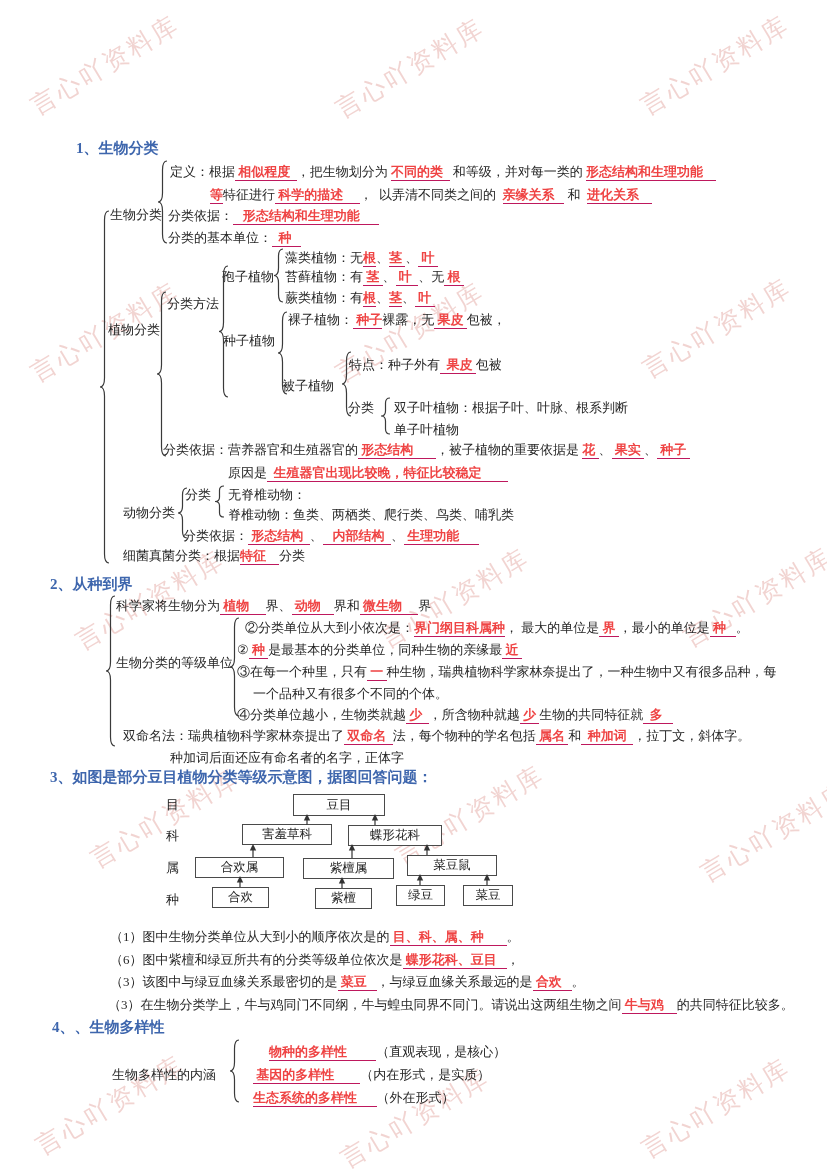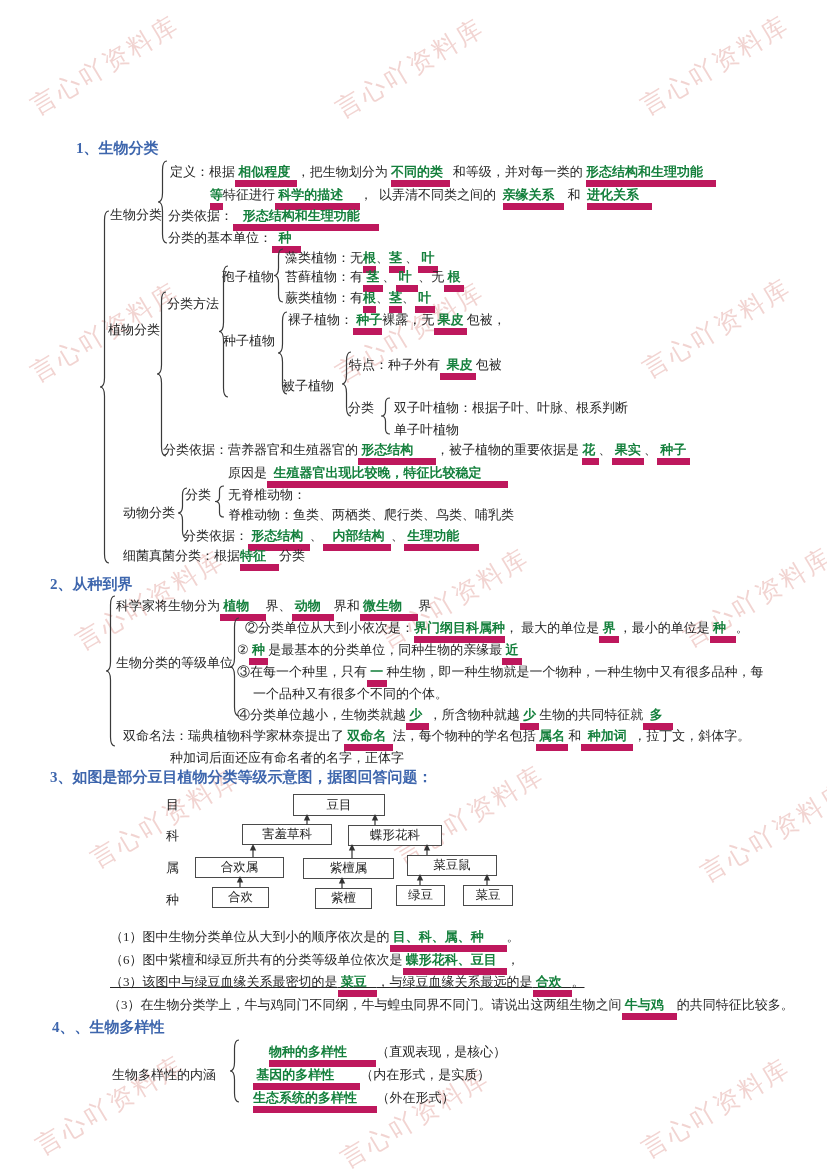--- a/index.html
+++ b/index.html
@@ -6,21 +6,21 @@
   .page{position:relative;width:827px;height:1169px;background:#fff;overflow:hidden;
         font-family:"Liberation Serif","DejaVu Serif",serif;}
   .wm-layer{position:absolute;inset:0;pointer-events:none;}
   .wm{position:absolute;white-space:nowrap;font-size:25px;letter-spacing:3px;
       color:#e7b1ad;opacity:.55;transform:translate(-50%,-50%) rotate(-31deg);
       font-family:"Liberation Sans","DejaVu Sans",sans-serif;}
   .doc-title{position:absolute;left:0;right:0;top:76px;text-align:center;
       font-size:21px;font-weight:bold;color:#e31b10;letter-spacing:1px;}
   .ln{position:absolute;white-space:pre;font-size:13px;line-height:15px;color:#262626;}
   .ln span{white-space:pre;}
-  .ln .a{color:#15803d;font-weight:bold;border-bottom:7px solid #be185d;padding-bottom:0.5px;}
+  .ln .a{color:#ef4444;font-weight:bold;border-bottom:1px solid #be185d;padding-bottom:0.5px;}
   .ln.hline{font-size:15px;font-weight:bold;color:#3e66ad;}
   .ln.hline span{color:#3e66ad;}
   .box{position:absolute;border:1px solid #4a4a4a;background:#fff;display:flex;
        align-items:center;justify-content:center;font-size:12.5px;color:#222;}
   .rowlbl{position:absolute;font-size:13px;color:#222;}
   .overlay-svg{position:absolute;left:0;top:0;pointer-events:none;}
   .doc-footer{position:absolute;left:0;right:0;top:1122px;text-align:center;
       font-size:12.5px;color:#222;}
 </style>
 </head>
@@ -71,30 +71,30 @@
       <div class="ln" style="left: 185px; top: 487px;"><span>分类</span></div>
       <div class="ln" style="left: 228px; top: 487px;"><span>无脊椎动物：</span></div>
       <div class="ln" style="left: 228px; top: 507px;"><span>脊椎动物：鱼类、两栖类、爬行类、鸟类、哺乳类</span></div>
       <div class="ln" style="left: 123px; top: 505px;"><span>动物分类</span></div>
       <div class="ln" style="left: 183px; top: 528px;"><span>分类依据：</span><span class="a">&nbsp;形态结构&nbsp;&nbsp;</span><span>、</span><span class="a">&nbsp;&nbsp;&nbsp;内部结构&nbsp;&nbsp;</span><span>、</span><span class="a">&nbsp;生理功能&nbsp;&nbsp;&nbsp;&nbsp;&nbsp;&nbsp;</span></div>
       <div class="ln" style="left: 123px; top: 548px;"><span>细菌真菌分类：根据</span><span class="a">特征&nbsp;&nbsp;&nbsp;&nbsp;</span><span>分类</span></div>
       <div class="ln hline" style="left: 50px; top: 577px;"><span>2、从种到界</span></div>
       <div class="ln" style="left: 116px; top: 598px;"><span>科学家将生物分为</span><span class="a">&nbsp;植物&nbsp;&nbsp;&nbsp;&nbsp;&nbsp;</span><span>界、</span><span class="a">&nbsp;动物&nbsp;&nbsp;&nbsp;&nbsp;</span><span>界和</span><span class="a">&nbsp;微生物&nbsp;&nbsp;&nbsp;&nbsp;&nbsp;</span><span>界</span></div>
       <div class="ln" style="left: 237px; top: 620px; padding-left: 8px;"><span>②分类单位从大到小依次是：</span><span class="a">界门纲目科属种</span><span>，&nbsp;最大的单位是</span><span class="a">&nbsp;界&nbsp;</span><span>，最小的单位是</span><span class="a">&nbsp;种&nbsp;&nbsp;&nbsp;</span><span>。</span></div>
       <div class="ln" style="left: 237px; top: 642px;"><span>②</span><span class="a">&nbsp;种&nbsp;</span><span>是最基本的分类单位，同种生物的亲缘最</span><span class="a">&nbsp;近&nbsp;</span></div>
-      <div class="ln" style="left: 237px; top: 664px;"><span>③在每一个种里，只有</span><span class="a">&nbsp;一&nbsp;</span><span>种生物，即一种生物就是一个物种，一种生物中又有很多品种，每</span></div>
+      <div class="ln" style="left: 237px; top: 664px;"><span>③在每一个种里，只有</span><span class="a">&nbsp;一&nbsp;</span><span>种生物，瑞典植物科学家林奈提出了，一种生物中又有很多品种，每</span></div>
       <div class="ln" style="left: 253px; top: 686px;"><span>一个品种又有很多个不同的个体。</span></div>
       <div class="ln" style="left: 237px; top: 707px;"><span>④分类单位越小，生物类就越</span><span class="a">&nbsp;少&nbsp;&nbsp;</span><span>，所含物种就越</span><span class="a">&nbsp;少&nbsp;</span><span>生物的共同特征就</span><span class="a">&nbsp;&nbsp;多&nbsp;&nbsp;&nbsp;</span></div>
       <div class="ln" style="left: 116px; top: 655px;"><span>生物分类的等级单位</span></div>
       <div class="ln" style="left: 123px; top: 728px;"><span>双命名法：瑞典植物科学家林奈提出了</span><span class="a">&nbsp;双命名&nbsp;&nbsp;</span><span>法，每个物种的学名包括</span><span class="a">&nbsp;属名&nbsp;</span><span>和</span><span class="a">&nbsp;&nbsp;种加词&nbsp;&nbsp;</span><span>，拉丁文，斜体字。</span></div>
       <div class="ln" style="left: 170px; top: 750px;"><span>种加词后面还应有命名者的名字，正体字</span></div>
       <div class="ln hline" style="left: 50px; top: 770px;"><span>3、如图是部分豆目植物分类等级示意图，据图回答问题：</span></div>
       <div class="ln" style="left: 110px; top: 929px;"><span>（1）图中生物分类单位从大到小的顺序依次是的</span><span class="a">&nbsp;目、科、属、种&nbsp;&nbsp;&nbsp;&nbsp;&nbsp;&nbsp;&nbsp;</span><span>。</span></div>
       <div class="ln" style="left: 110px; top: 952px;"><span>（6）图中紫檀和绿豆所共有的分类等级单位依次是</span><span class="a">&nbsp;蝶形花科、豆目&nbsp;&nbsp;&nbsp;</span><span>，</span></div>
-      <div class="ln" style="left: 110px; top: 974px; text-decoration: underline;"><span>（3）该图中与绿豆血缘关系最密切的是</span><span class="a">&nbsp;菜豆&nbsp;&nbsp;&nbsp;</span><span>，与绿豆血缘关系最远的是</span><span class="a">&nbsp;合欢&nbsp;&nbsp;&nbsp;</span><span>。</span></div>
+      <div class="ln" style="left: 110px; top: 974px;"><span>（3）该图中与绿豆血缘关系最密切的是</span><span class="a">&nbsp;菜豆&nbsp;&nbsp;&nbsp;</span><span>，与绿豆血缘关系最远的是</span><span class="a">&nbsp;合欢&nbsp;&nbsp;&nbsp;</span><span>。</span></div>
       <div class="ln" style="left: 108px; top: 997px;"><span>（3）在生物分类学上，牛与鸡同门不同纲，牛与蝗虫同界不同门。请说出这两组生物之间</span><span class="a">&nbsp;牛与鸡&nbsp;&nbsp;&nbsp;&nbsp;</span><span>的共同特征比较多。</span></div>
       <div class="ln hline" style="left: 52px; top: 1020px;"><span>4、、生物多样性</span></div>
       <div class="ln" style="left: 112px; top: 1067px;"><span>生物多样性的内涵</span></div>
       <div class="ln" style="left: 269px; top: 1044px;"><span class="a">物种的多样性&nbsp;&nbsp;&nbsp;&nbsp;&nbsp;&nbsp;&nbsp;&nbsp;&nbsp;</span><span>（直观表现，是核心）</span></div>
       <div class="ln" style="left: 253px; top: 1067px;"><span class="a">&nbsp;基因的多样性&nbsp;&nbsp;&nbsp;&nbsp;&nbsp;&nbsp;&nbsp;&nbsp;</span><span>（内在形式，是实质）</span></div>
       <div class="ln" style="left: 253px; top: 1090px;"><span class="a">生态系统的多样性&nbsp;&nbsp;&nbsp;&nbsp;&nbsp;&nbsp;</span><span>（外在形式）</span></div>
     </div>
 
   <div id="diagram-layer">
       <div class="rowlbl" style="left: 166px; top: 796px;">目</div>

